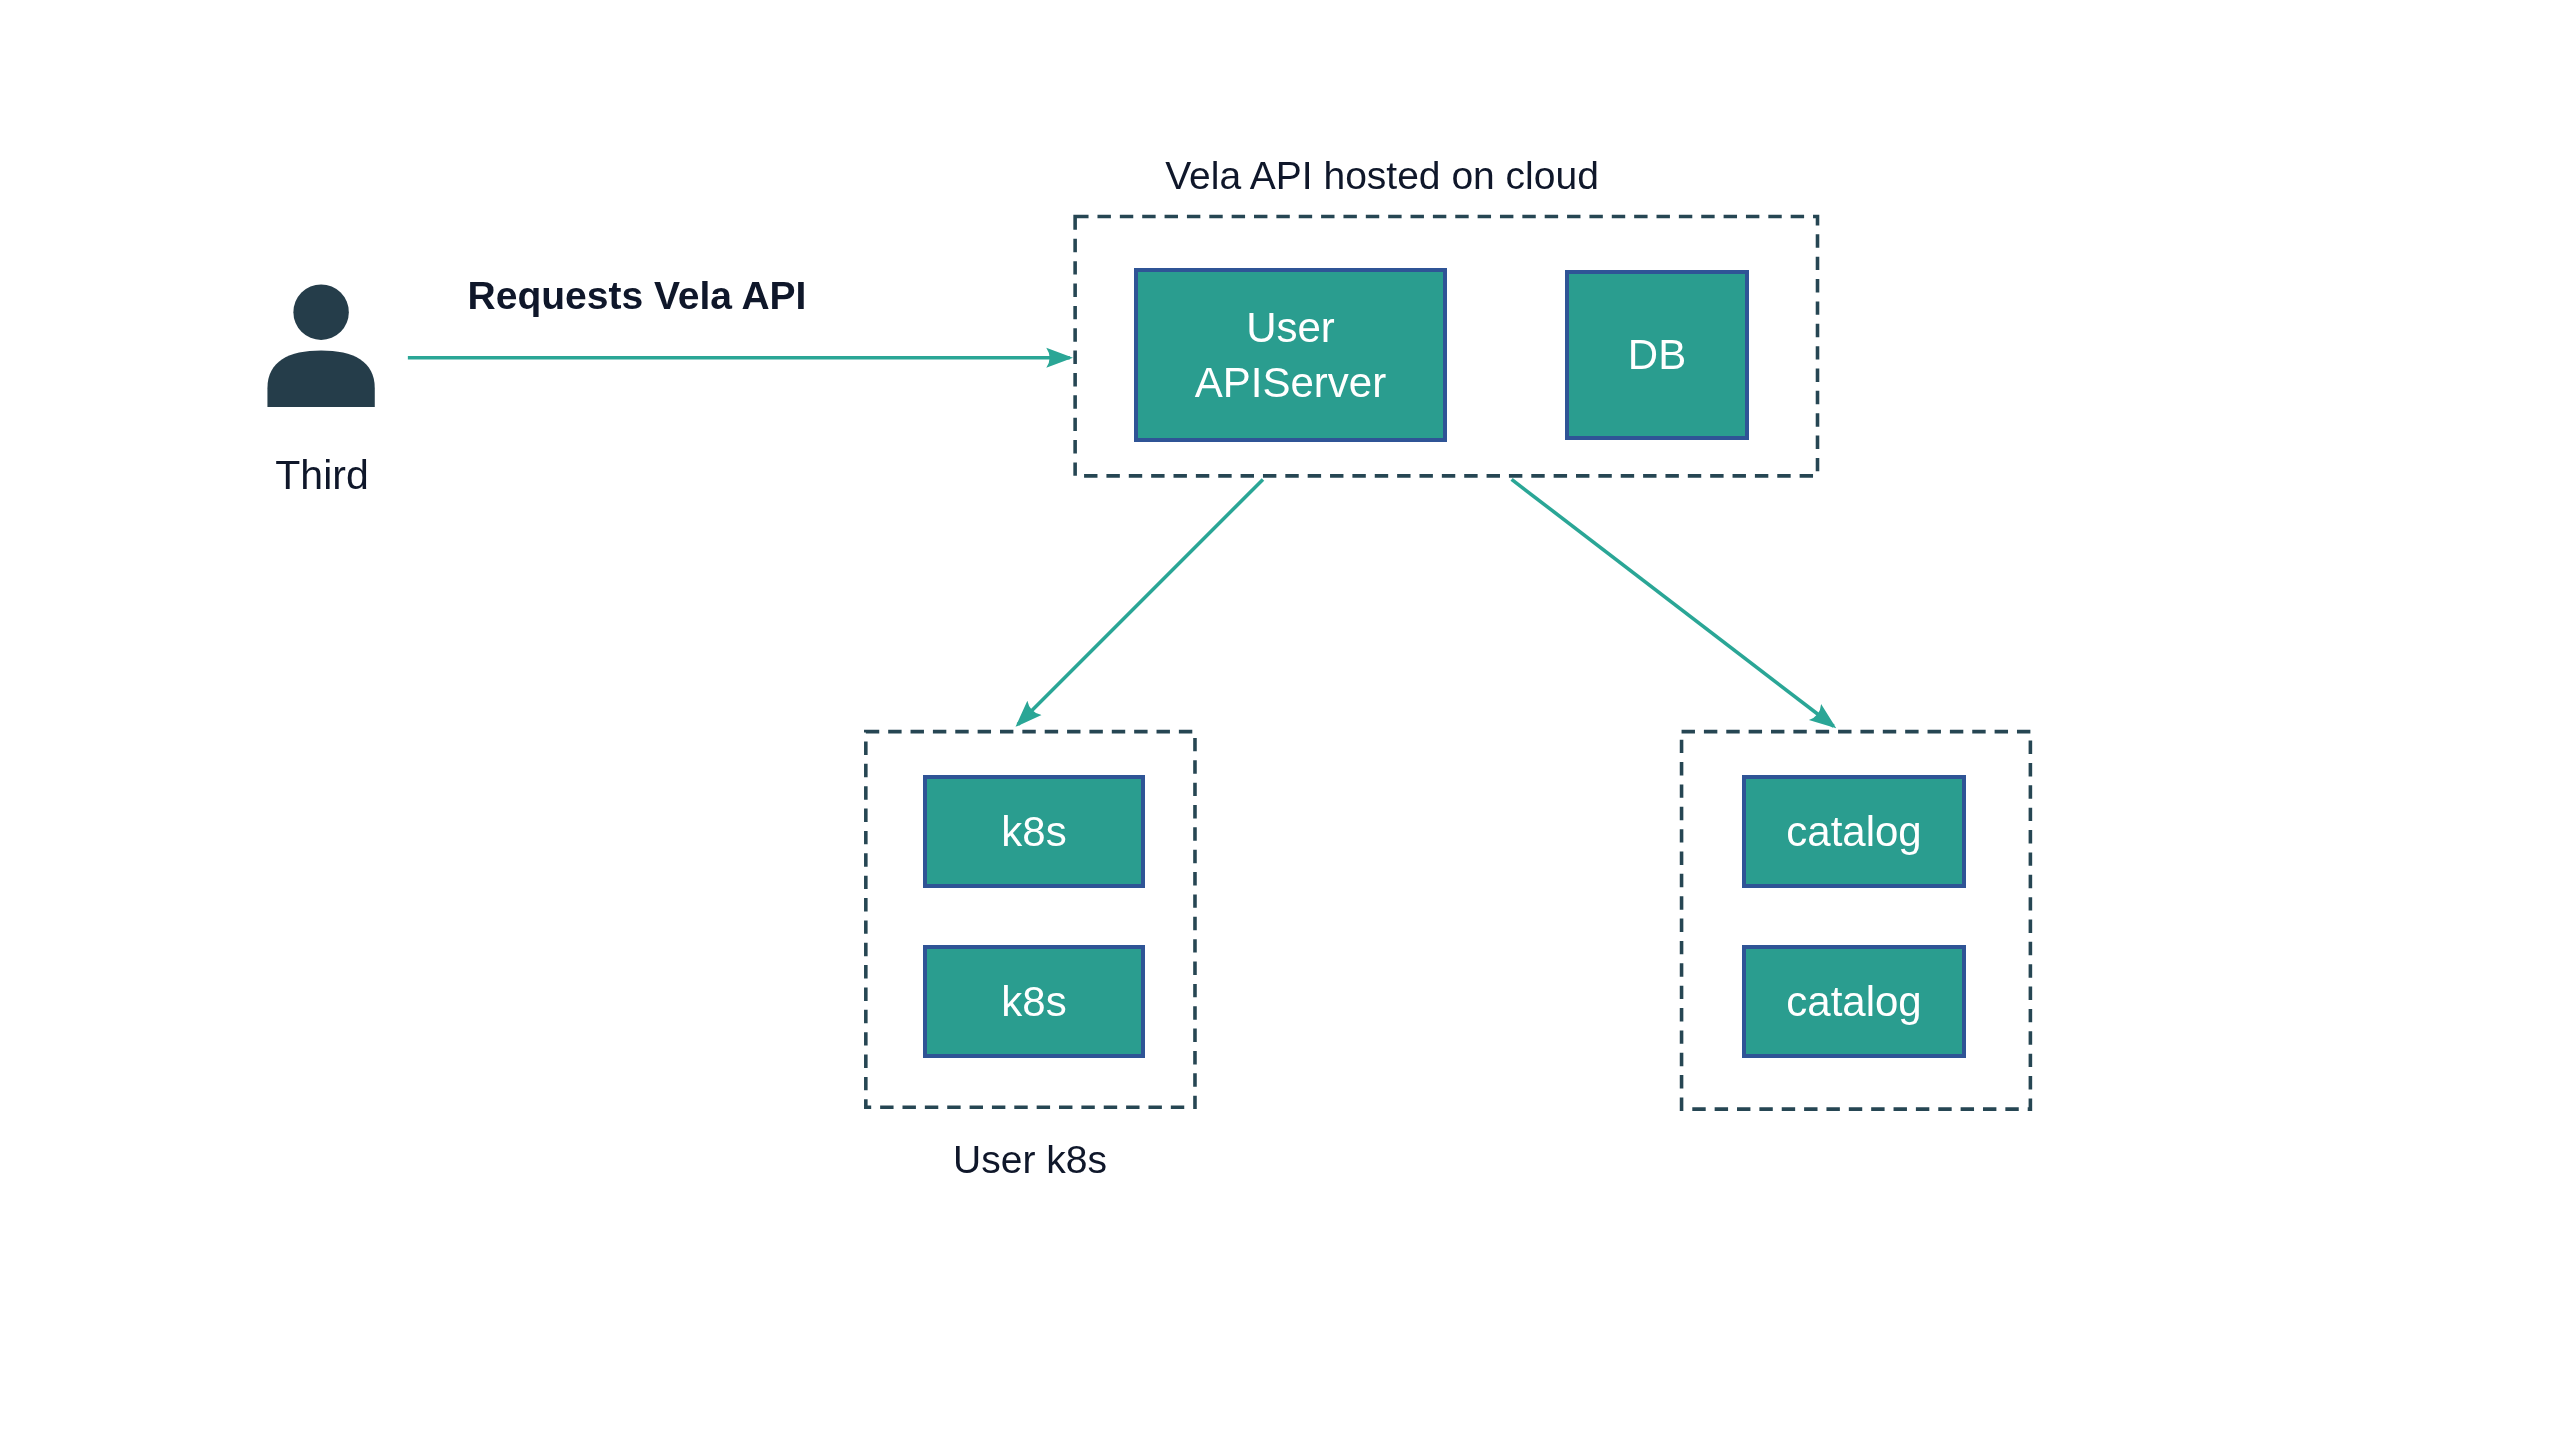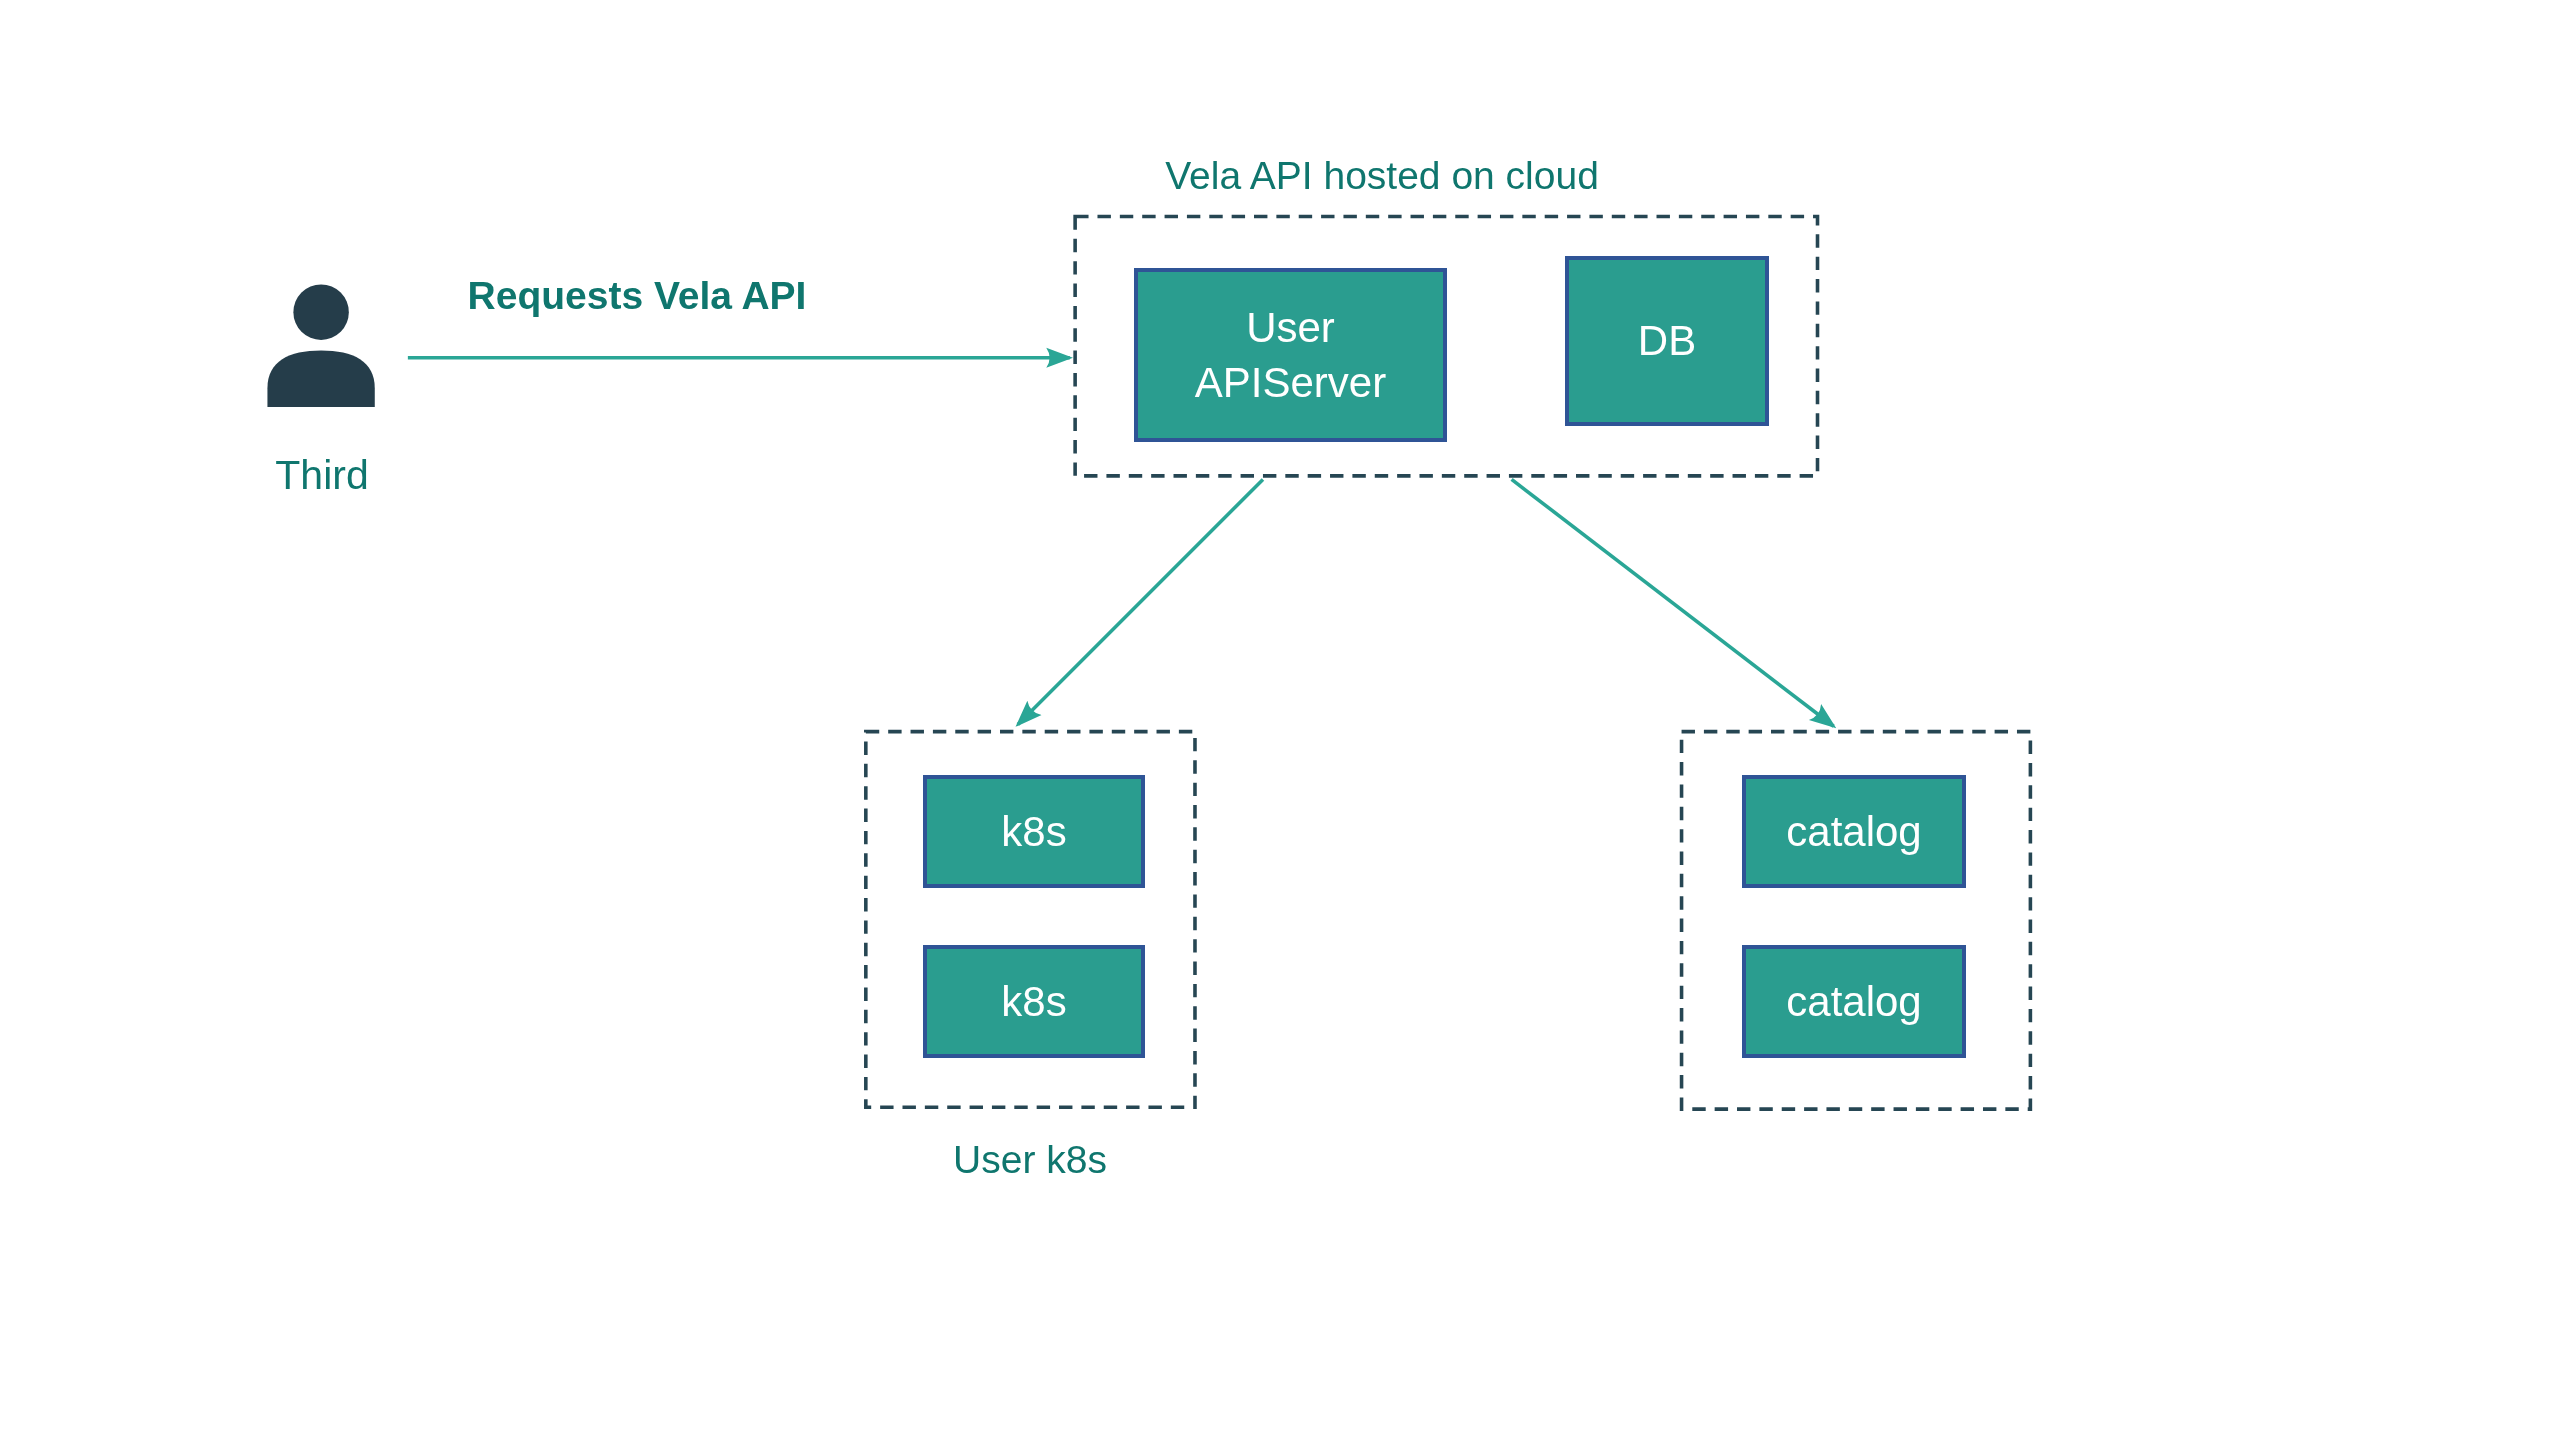--- a/index.html
+++ b/index.html
@@ -31,21 +31,21 @@
     color: #ffffff;
     font-size: 42px;
     line-height: 1.32;
     text-align: center;
   }
   .node .inner {
     max-width: 219px;
   }
   .caption {
     position: absolute;
-    color: #0f766e;
+    color: #0f172a;
     font-size: 39px;
     white-space: nowrap;
     transform: translateX(-50%);
     text-align: center;
   }
 </style>
 </head>
 <body>
 
 <div id="canvas">
@@ -73,21 +73,21 @@
 
   <div class="caption" style="left:1382px; top:154px;">Vela API hosted on cloud</div>
 
   <div class="caption" style="left:637px; top:274px;font-weight:bold;">Requests Vela API</div>
 
   <div class="caption" style="left:322px; top:452px; font-size:41px;">Third</div>
 
   <div class="node" style="left:1134px; top:268px; width:313px; height:174px;">
     <div class="inner">User APIServer</div>
   </div>
-  <div class="node" style="left:1565px; top:256px; width:204px; height:170px;">
+  <div class="node" style="left:1565px; top:270px; width:184px; height:170px;">
     <div class="inner">DB</div>
   </div>
 
   <div class="node" style="left:923px; top:775px; width:222px; height:113px;">
     <div class="inner">k8s</div>
   </div>
   <div class="node" style="left:923px; top:945px; width:222px; height:113px;">
     <div class="inner">k8s</div>
   </div>
   <div class="caption" style="left:1030px; top:1138px;text-align:center;">User k8s</div>

